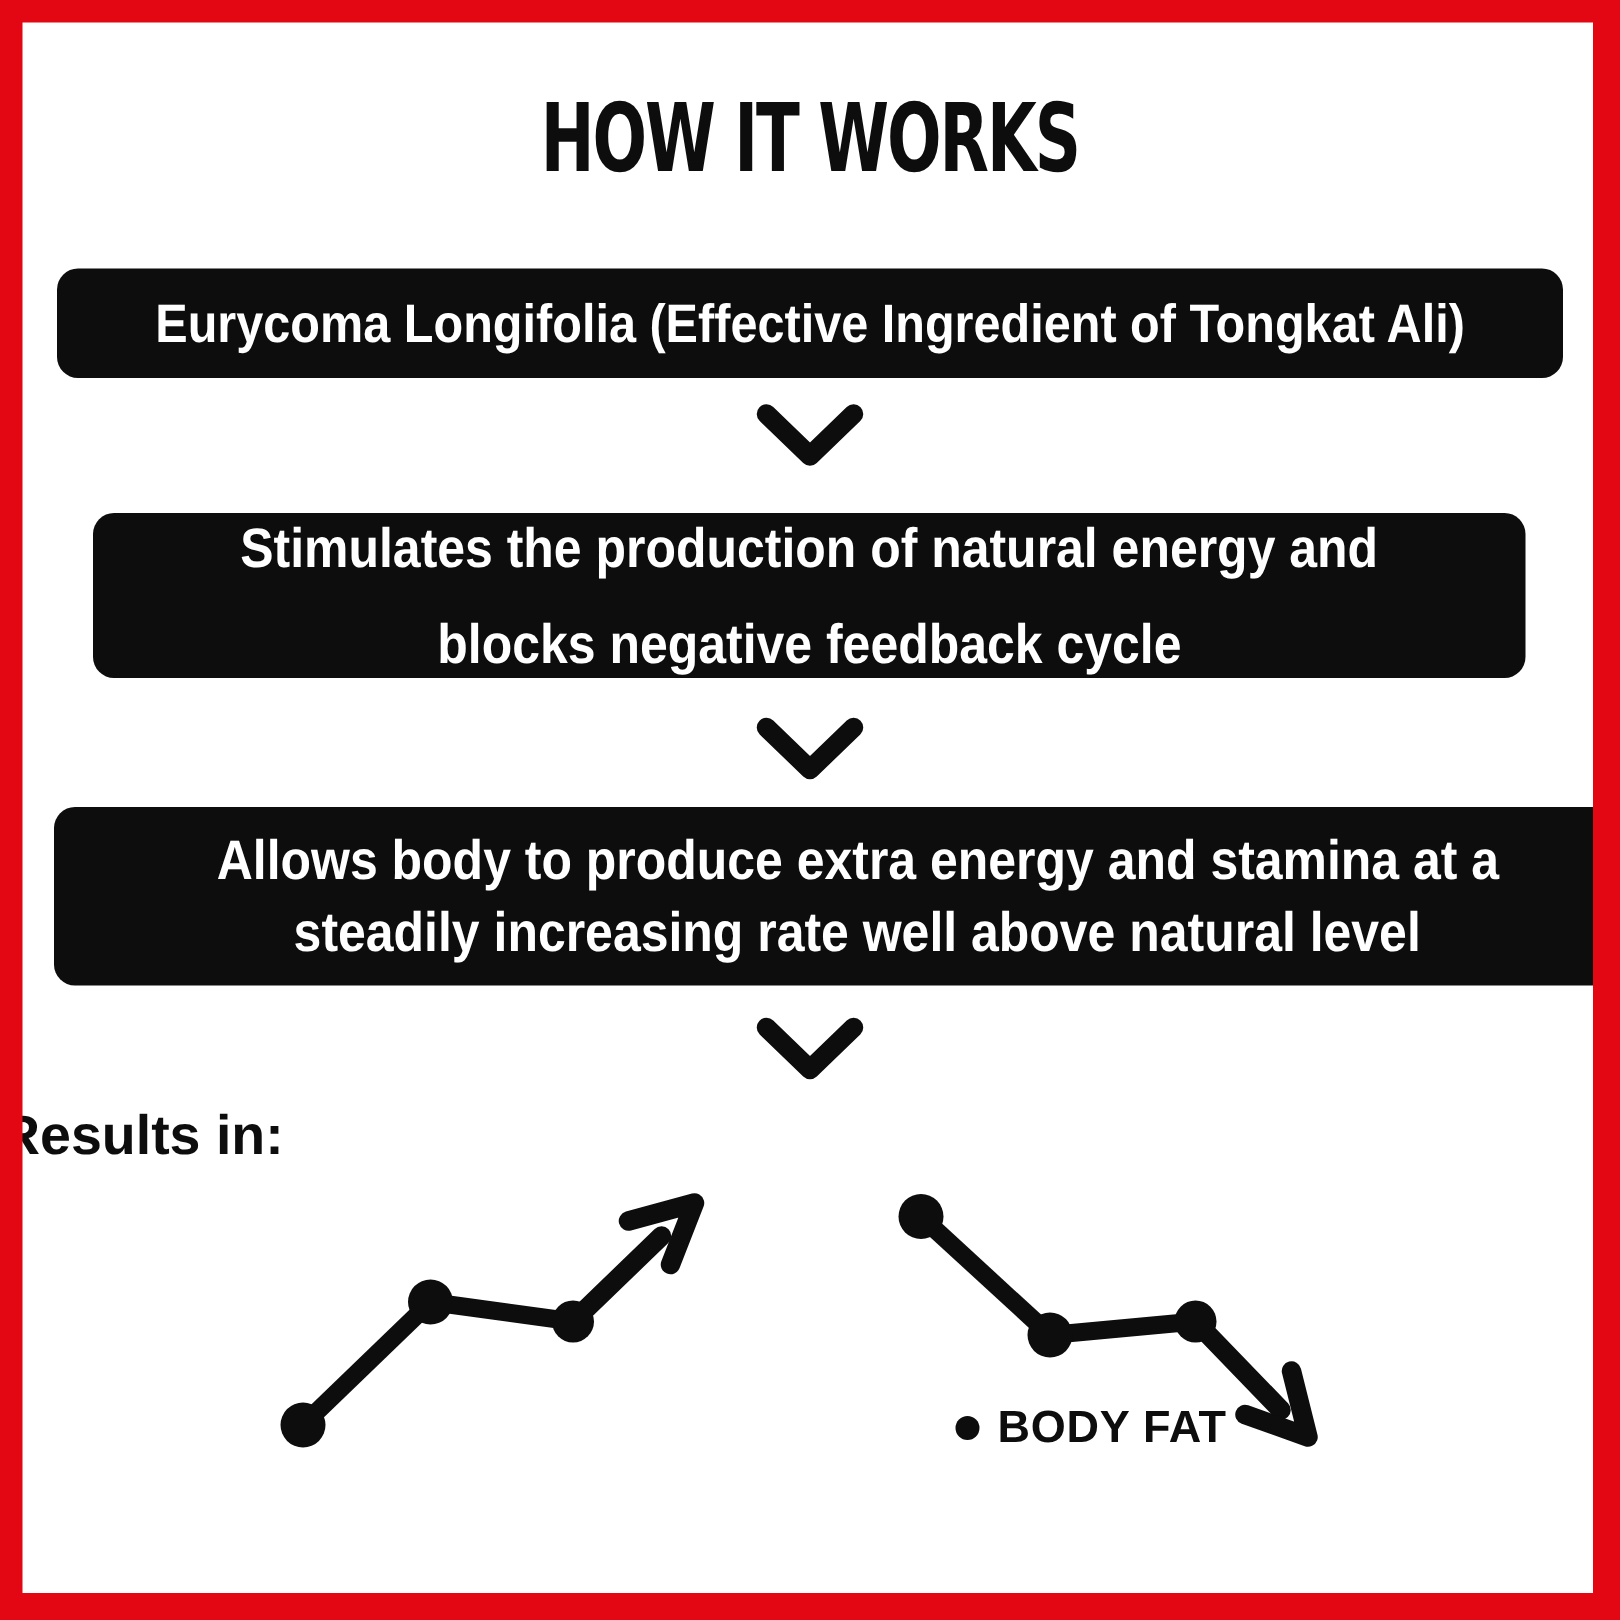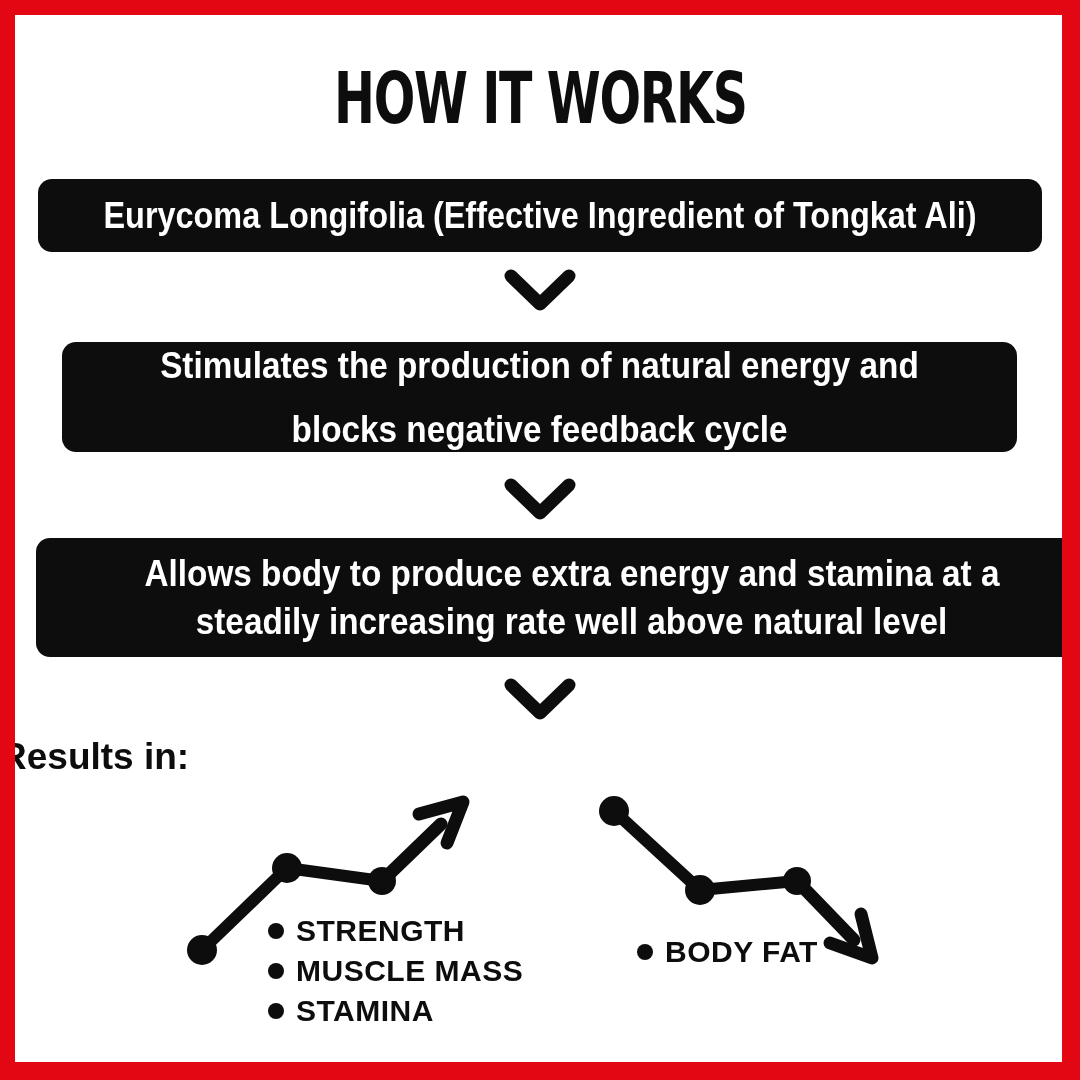--- a/index.html
+++ b/index.html
@@ -20,21 +20,21 @@
     border-style: solid;
     border-color: #e30613;
     border-width: 15px 18px 18px 15px;
     pointer-events: none;
     z-index: 10;
   }
   .title {
     position: absolute;
     left: 0; right: 0; top: 56px;
     text-align: center;
-    font-size: 72px;
+    font-size: 63px;
     font-weight: 800;
     letter-spacing: -2px;
     color: #0d0d0d;
     white-space: nowrap;
   }
   .title .squeeze {
     display: inline-block;
     transform: scaleX(0.68);
     transform-origin: center;
     font-family: "DejaVu Sans", sans-serif;
@@ -159,34 +159,20 @@
       <line x1="614" y1="811" x2="700" y2="890" stroke-width="12"></line>
       <line x1="700" y1="890" x2="797" y2="881" stroke-width="12"></line>
       <line x1="797" y1="881" x2="854" y2="940" stroke-width="13" stroke-linecap="round"></line>
       <polyline points="830,943 872,958 861,914" fill="none" stroke-width="13" stroke-linecap="round" stroke-linejoin="round"></polyline>
       <circle cx="614" cy="811" r="15" stroke="none"></circle>
       <circle cx="700" cy="890" r="15" stroke="none"></circle>
       <circle cx="797" cy="881" r="14" stroke="none"></circle>
     </g>
   </svg>
 
-  <div class="bullet-list list-up">
-    <div class="bullet-row">
-      <span class="bullet-dot"></span>
-      <span class="bullet-label">STRENGTH</span>
-    </div>
-    <div class="bullet-row">
-      <span class="bullet-dot"></span>
-      <span class="bullet-label">MUSCLE MASS</span>
-    </div>
-    <div class="bullet-row">
-      <span class="bullet-dot"></span>
-      <span class="bullet-label">STAMINA</span>
-    </div>
-  </div>
 
   <div class="bullet-list list-down">
     <div class="bullet-row">
       <span class="bullet-dot"></span>
       <span class="bullet-label">BODY FAT</span>
     </div>
   </div>
 </div>
 
 </body></html>

